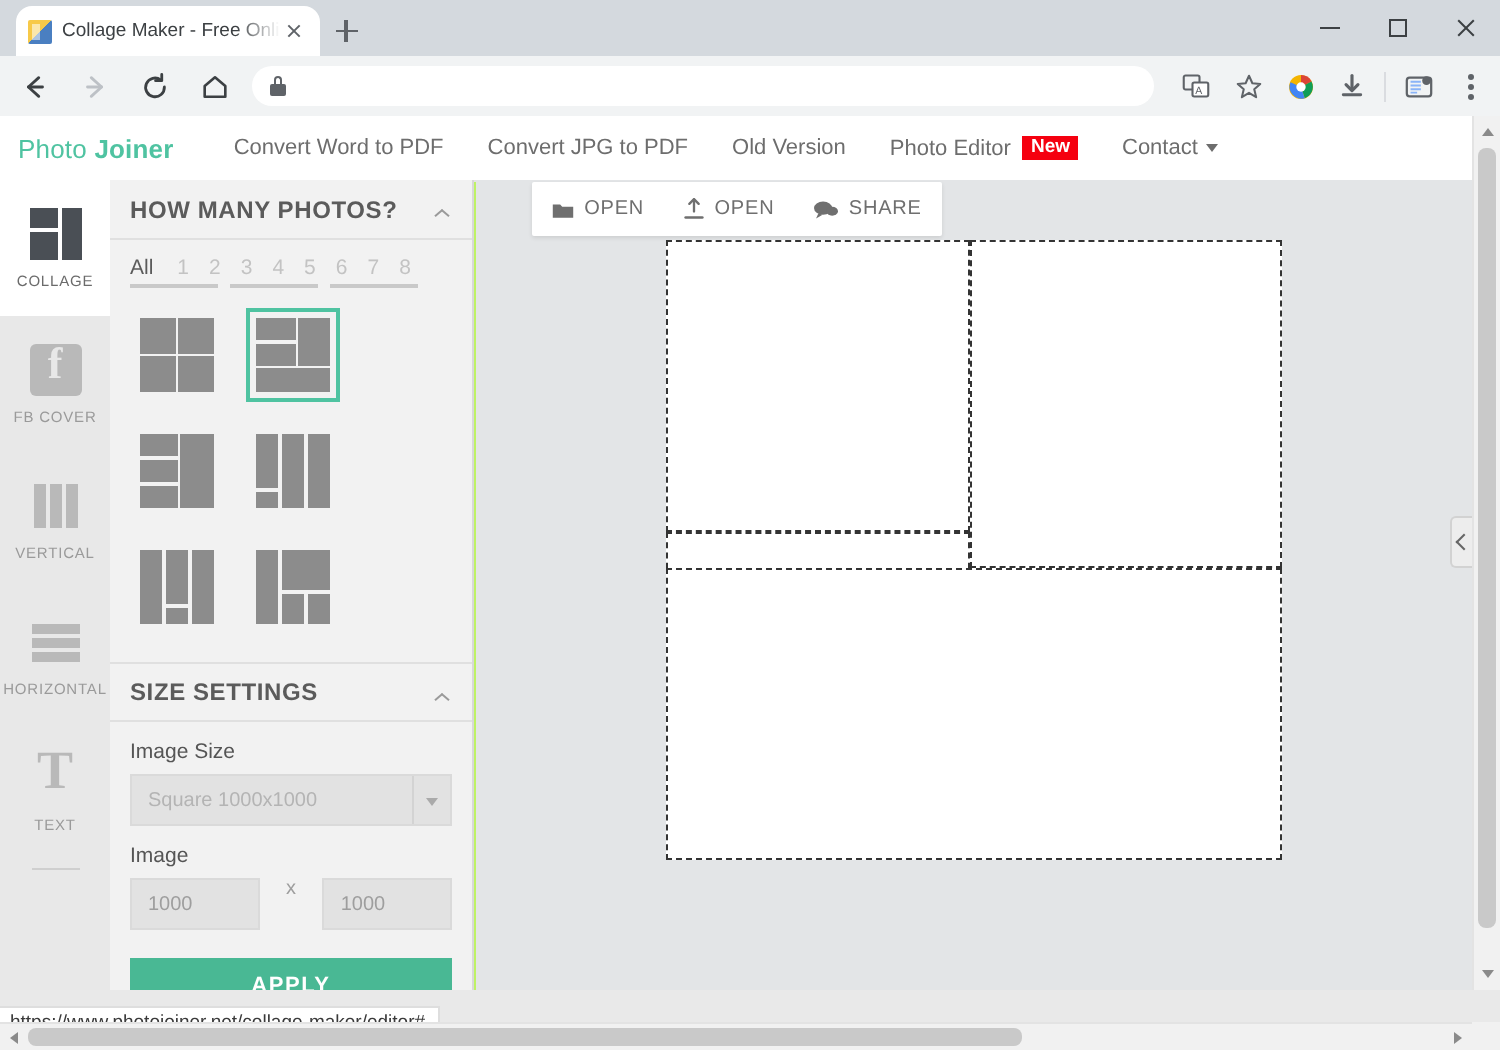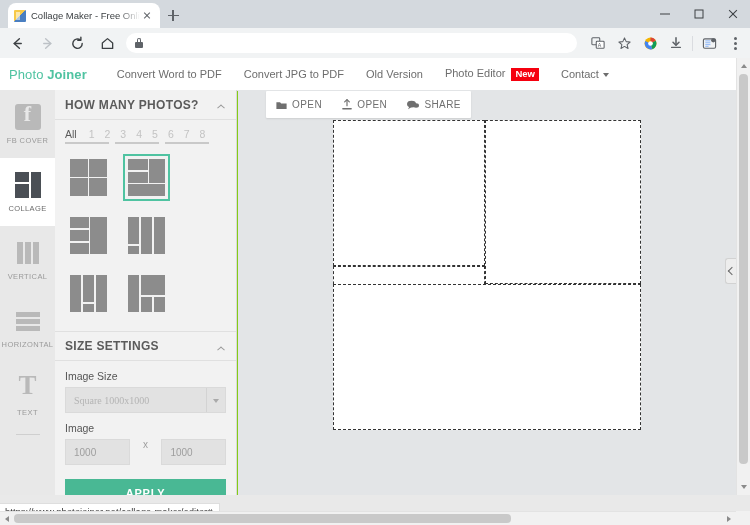--- a/index.html
+++ b/index.html
@@ -66,21 +66,21 @@
   .tbicons{display:flex;align-items:center;margin-right:2px;}
   .tbicon{width:26px;height:26px;display:flex;align-items:center;justify-content:center;position:relative;}
   .kebab{width:26px;height:26px;position:relative;}
   .kebab i{position:absolute;left:12px;width:3px;height:3px;border-radius:50%;background:#5f6368;}
   .kebab i:nth-child(1){top:7px;}
   .kebab i:nth-child(2){top:12px;}
   .kebab i:nth-child(3){top:17px;}
   .tbsep{width:1px;height:15px;background:#dadce0;margin:0 3px;}
 
   
-  .page{position:absolute;left:0;top:58px;width:736px;height:437px;background:#84cc16;overflow:hidden;}
+  .page{position:absolute;left:0;top:58px;width:736px;height:437px;background:#bef264;overflow:hidden;}
 
   .sitenav{
     position:absolute;left:0;top:0;width:736px;height:32px;background:#fff;
     border-bottom:1px solid #e4e4e4;display:flex;align-items:center;
   }
   .brand{font-size:13px;color:#4fc3a1;margin-left:9px;letter-spacing:.1px;}
   .brand b{color:#4fc3a1;font-weight:bold;}
   .navlink{font-size:11px;color:#6d6d6d;margin-left:22px;white-space:nowrap;}
   .navlink.first{margin-left:30px;}
   .badge-new{
@@ -161,21 +161,21 @@
     position:relative;padding:3px;
   }
   .thumb.selected{border-color:#4fc3a1;}
   .tgrid{position:relative;width:100%;height:100%;}
   .tcell{position:absolute;background:#8c8c8c;}
 
   .panelhdr2{margin-top:14px;border-top:1px solid #e0e0e0;}
   .fieldlabel{font-size:10.5px;color:#555;padding:9px 10px 5px 10px;}
   .selectbox{
     margin:0 10px;height:26px;background:#e2e2e2;border:1px solid #dadada;box-sizing:border-box;
-    display:flex;align-items:center;padding:2px 8px;position:relative;font-family:Liberation Serif, serif;
+    display:flex;align-items:center;padding:2px 8px;position:relative;
   }
   .selectbox .sval{font-size:10px;color:#b4b4b4;}
   .selarrow{position:absolute;right:6px;top:11px;border-left:3.5px solid transparent;border-right:3.5px solid transparent;border-top:4px solid #aaa;}
   .selectbox .sdiv{position:absolute;right:18px;top:0;width:1px;height:100%;background:#d3d3d3;}
   .customrow{display:flex;align-items:flex-start;margin:0 10px;gap:0;}
   .numfield{
     width:65px;height:26px;background:#e2e2e2;border:1px solid #dadada;box-sizing:border-box;
     display:flex;align-items:center;padding:0 8px;font-size:10px;color:#9e9e9e;
   }
   .xsep{font-size:10px;color:#9e9e9e;width:32px;text-align:center;}
@@ -339,31 +339,31 @@
     <div class="sitenav">
       <div class="brand"><span>Photo </span><b>Joiner</b></div>
       <div class="navlink first">Convert Word to PDF</div>
       <div class="navlink">Convert JPG to PDF</div>
       <div class="navlink">Old Version</div>
       <div class="navlink"><span>Photo Editor</span><span class="badge-new">New</span></div>
       <div class="navlink"><span>Contact</span><span class="caret"></span></div>
     </div>
 
     <div class="rail">
-      <div class="railitem">
-        <div class="ricon ic-fb"></div>
-        <div class="rlabel">FB COVER</div>
-      </div>
       <div class="railitem active">
         <div class="ricon ic-collage">
             <i class="a"></i>
             <i class="b"></i>
             <i class="c"></i>
           </div>
         <div class="rlabel">COLLAGE</div>
+      </div>
+      <div class="railitem">
+        <div class="ricon ic-fb"></div>
+        <div class="rlabel">FB COVER</div>
       </div>
       <div class="railitem">
         <div class="ricon ic-vert">
             <i></i>
             <i></i>
             <i></i>
           </div>
         <div class="rlabel">VERTICAL</div>
       </div>
       <div class="railitem">

